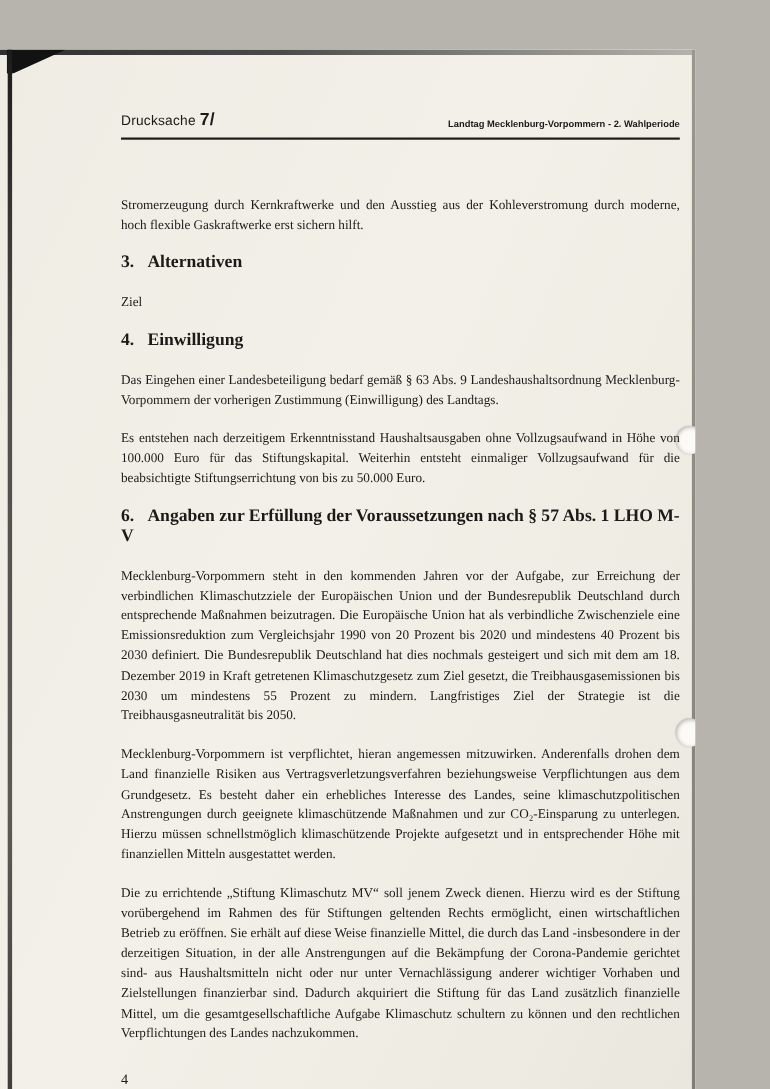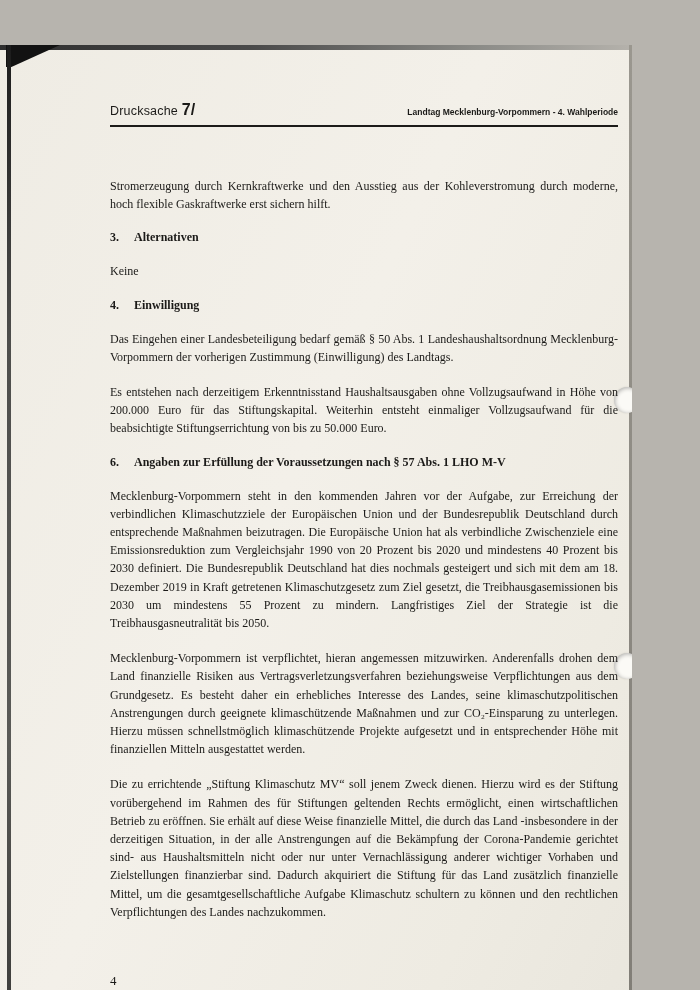--- a/index.html
+++ b/index.html
@@ -63,21 +63,21 @@
   .header-rule {
     border: none; border-top: 2px solid #1c1b19; margin: 0 0 0 0; height: 0;
   }
   .body-text { margin-top: 50px; }
   p.para {
     font-size: 12px; line-height: 18.2px;
     text-align: justify;
     margin: 0 0 17px 0;
   }
   h3.heading {
-    font-size: 12px; font-weight: bold;
+    font-size: 16px; font-weight: bold;
     margin: 14px 0 17px 0;
   }
   h3 .h-num { display: inline-block; min-width: 24px; }
   .page-number {
     position: absolute; left: 110px; top: 928px;
     font-size: 13px; color: #1b1a18;
   }
 </style>
 </head>
 <body>
@@ -92,39 +92,39 @@
   <div class="hole hole-1"></div>
   <div class="hole hole-2"></div>
 
   <div class="content">
 
     <div class="doc-header">
       <div class="doc-header-left">
         <span>Drucksache</span>
         <span class="doc-number">7/</span>
       </div>
-      <div class="doc-header-right">Landtag Mecklenburg-Vorpommern - 4. Wahlperiode</div>
+      <div class="doc-header-right">Landtag Mecklenburg-Vorpommern - 2. Wahlperiode</div>
     </div>
     <hr class="header-rule">
 
     <div class="body-text">
 
       <p class="para">Stromerzeugung durch Kernkraftwerke und den Ausstieg aus der Kohleverstromung durch moderne, hoch flexible Gaskraftwerke erst sichern hilft.</p>
 
       <h3 class="heading">
         <span class="h-num">3.</span><span>Alternativen</span>
       </h3>
-      <p class="para">Keine</p>
+      <p class="para">Ziel</p>
 
       <h3 class="heading">
         <span class="h-num">4.</span><span>Einwilligung</span>
       </h3>
-      <p class="para">Das Eingehen einer Landesbeteiligung bedarf gemäß § 50 Abs. 1 Landeshaushaltsordnung Mecklenburg-Vorpommern der vorherigen Zustimmung (Einwilligung) des Landtags.</p>
+      <p class="para">Das Eingehen einer Landesbeteiligung bedarf gemäß § 63 Abs. 9 Landeshaushaltsordnung Mecklenburg-Vorpommern der vorherigen Zustimmung (Einwilligung) des Landtags.</p>
 
-      <p class="para">Es entstehen nach derzeitigem Erkenntnisstand Haushaltsausgaben ohne Vollzugsaufwand in Höhe von 200.000 Euro für das Stiftungskapital. Weiterhin entsteht einmaliger Vollzugsaufwand für die beabsichtigte Stiftungserrichtung von bis zu 50.000 Euro.</p>
+      <p class="para">Es entstehen nach derzeitigem Erkenntnisstand Haushaltsausgaben ohne Vollzugsaufwand in Höhe von 100.000 Euro für das Stiftungskapital. Weiterhin entsteht einmaliger Vollzugsaufwand für die beabsichtigte Stiftungserrichtung von bis zu 50.000 Euro.</p>
 
       <h3 class="heading">
         <span class="h-num">6.</span><span>Angaben zur Erfüllung der Voraussetzungen nach § 57 Abs. 1 LHO M-V</span>
       </h3>
       <p class="para">Mecklenburg-Vorpommern steht in den kommenden Jahren vor der Aufgabe, zur Erreichung der verbindlichen Klimaschutzziele der Europäischen Union und der Bundesrepublik Deutschland durch entsprechende Maßnahmen beizutragen. Die Europäische Union hat als verbindliche Zwischenziele eine Emissionsreduktion zum Vergleichsjahr 1990 von 20 Prozent bis 2020 und mindestens 40 Prozent bis 2030 definiert. Die Bundesrepublik Deutschland hat dies nochmals gesteigert und sich mit dem am 18. Dezember 2019 in Kraft getretenen Klimaschutzgesetz zum Ziel gesetzt, die Treibhausgasemissionen bis 2030 um mindestens 55 Prozent zu mindern. Langfristiges Ziel der Strategie ist die Treibhausgasneutralität bis 2050.</p>
       <p class="para">Mecklenburg-Vorpommern ist verpflichtet, hieran angemessen mitzuwirken. Anderenfalls drohen dem Land finanzielle Risiken aus Vertragsverletzungsverfahren beziehungsweise Verpflichtungen aus dem Grundgesetz. Es besteht daher ein erhebliches Interesse des Landes, seine klimaschutzpolitischen Anstrengungen durch geeignete klimaschützende Maßnahmen und zur CO₂-Einsparung zu unterlegen. Hierzu müssen schnellstmöglich klimaschützende Projekte aufgesetzt und in entsprechender Höhe mit finanziellen Mitteln ausgestattet werden.</p>
       <p class="para">Die zu errichtende „Stiftung Klimaschutz MV“ soll jenem Zweck dienen. Hierzu wird es der Stiftung vorübergehend im Rahmen des für Stiftungen geltenden Rechts ermöglicht, einen wirtschaftlichen Betrieb zu eröffnen. Sie erhält auf diese Weise finanzielle Mittel, die durch das Land -insbesondere in der derzeitigen Situation, in der alle Anstrengungen auf die Bekämpfung der Corona-Pandemie gerichtet sind- aus Haushaltsmitteln nicht oder nur unter Vernachlässigung anderer wichtiger Vorhaben und Zielstellungen finanzierbar sind. Dadurch akquiriert die Stiftung für das Land zusätzlich finanzielle Mittel, um die gesamtgesellschaftliche Aufgabe Klimaschutz schultern zu können und den rechtlichen Verpflichtungen des Landes nachzukommen.</p>
 
     </div>
   </div>

